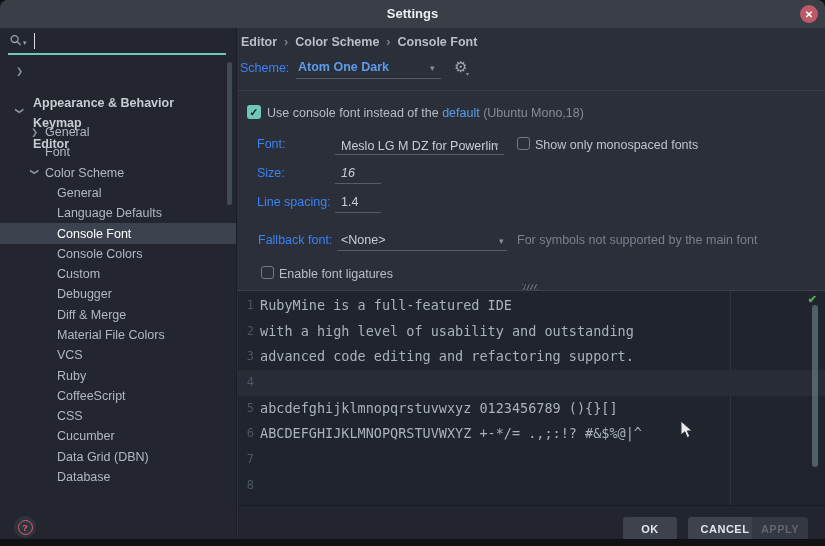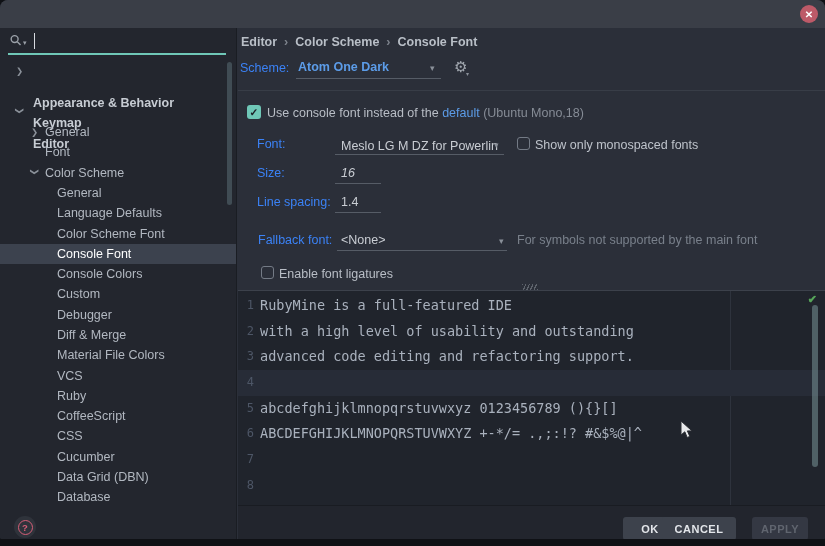--- a/index.html
+++ b/index.html
@@ -79,32 +79,33 @@
   .pv-scroll{position:absolute;right:7px;top:14px;width:6px;height:162px;border-radius:3px;
         background:rgba(120,148,152,.55);}
 
   
   .footer{position:absolute;left:0;right:0;top:477px;height:34px;background:#22252d;
         border-top:1px solid #191c22;}
   .btn{position:absolute;top:11px;height:23px;border-radius:3px;background:#3d424c;color:#e3e6ea;
         font-weight:bold;font-size:11px;letter-spacing:.5px;display:flex;align-items:center;
         justify-content:center;}
   .btn-ok{left:385px;width:54px;}
-  .btn-cancel{left:424px;width:74px;}
+  .btn-cancel{left:450px;width:74px;}
   .btn-apply{left:514px;width:56px;background:#343843;color:#60656f;}
 
   .mouse{position:absolute;left:680px;top:420px;z-index:50;}
 </style>
 </head>
 <body>
 
 <div class="stage">
   <div class="dialog">
 
     <div class="titlebar">
+      <span class="title">Settings</span>
       <div class="close-btn">
         <span>✕</span>
       </div>
     </div>
 
     <div class="sidebar">
       <div class="search">
         <span class="search-icon">
           <svg width="15" height="15" viewBox="0 0 16 16">
             <circle cx="6" cy="6.5" r="3.7" fill="none" stroke="#9aa0a8" stroke-width="1.5"></circle>
@@ -137,23 +138,20 @@
           <div class="tree-item lvl1">
             <span class="chev open">❯</span>
             <span class="tree-label">Color Scheme</span>
           </div>
           <div class="tree-item lvl2">
             <span class="tree-label">General</span>
           </div>
           <div class="tree-item lvl2">
             <span class="tree-label">Language Defaults</span>
           </div>
-          <div class="tree-item lvl2">
-            <span class="tree-label">Color Scheme Font</span>
-          </div>
           <div class="tree-item lvl2 selected">
             <span class="tree-label">Console Font</span>
           </div>
           <div class="tree-item lvl2">
             <span class="tree-label">Console Colors</span>
           </div>
           <div class="tree-item lvl2">
             <span class="tree-label">Custom</span>
           </div>
           <div class="tree-item lvl2">

